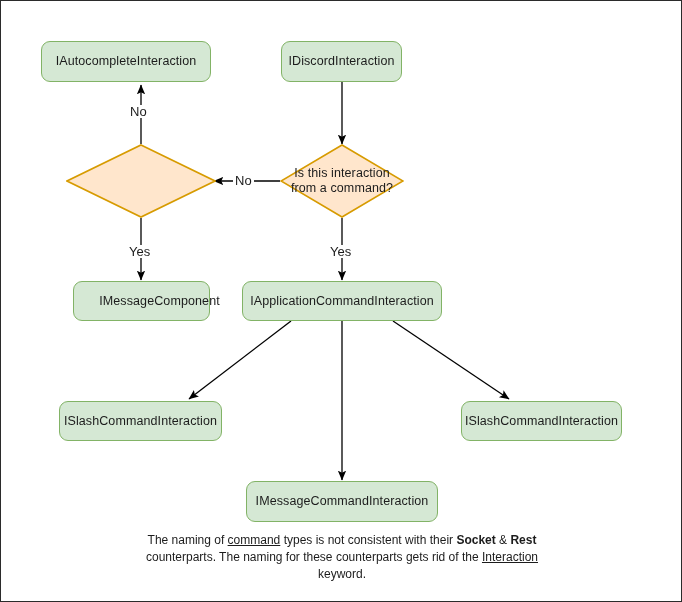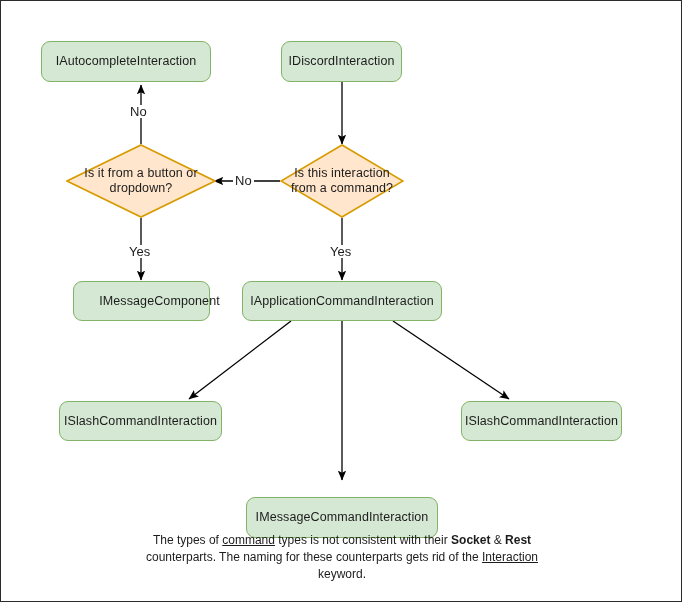--- a/index.html
+++ b/index.html
@@ -116,21 +116,20 @@
   </div>
 
   <div class="node node-process" style="left:280px; top:40px; width:121px; height:41px;">
     <span>IDiscordInteraction</span>
   </div>
 
   <div class="node node-decision" style="left:65px; top:143px; width:150px; height:74px;">
     <svg class="decision-shape" viewBox="0 0 150 74" preserveAspectRatio="none" xmlns="http://www.w3.org/2000/svg">
       <polygon points="75,1 149,37 75,73 1,37" fill="#ffe6cc" stroke="#d79b00" stroke-width="1.6"></polygon>
     </svg>
-    <span class="decision-label">Is it from a button or dropdown?</span>
   </div>
 
   <div class="node node-decision" style="left:279px; top:143px; width:124px; height:74px;justify-content:flex-end;">
     <svg class="decision-shape" viewBox="0 0 124 74" preserveAspectRatio="none" xmlns="http://www.w3.org/2000/svg">
       <polygon points="62,1 123,37 62,73 1,37" fill="#ffe6cc" stroke="#d79b00" stroke-width="1.6"></polygon>
     </svg>
     <span class="decision-label">Is this interaction from a command?</span>
   </div>
 
   <div class="node node-process" style="left:72px; top:280px; width:137px; height:40px;padding-left:36px;">
@@ -142,31 +141,31 @@
   </div>
 
   <div class="node node-process" style="left:58px; top:400px; width:163px; height:40px;">
     <span>ISlashCommandInteraction</span>
   </div>
 
   <div class="node node-process" style="left:460px; top:400px; width:161px; height:40px;">
     <span>ISlashCommandInteraction</span>
   </div>
 
-  <div class="node node-process" style="left:245px; top:496px; width:192px; height:41px;">
+  <div class="node node-process" style="left:245px; top:480px; width:192px; height:41px;">
     <span>IMessageCommandInteraction</span>
   </div>
 
   <div class="edge-label" style="left:127px; top:104px;">No</div>
 
   <div class="edge-label" style="left:232px; top:173px;">No</div>
 
   <div class="edge-label" style="left:126px; top:244px;">Yes</div>
 
   <div class="edge-label" style="left:327px; top:244px;">Yes</div>
 
   <div id="caption">
-    <span>The types of </span><span class="u">command</span><span> types is not consistent with their</span>
+    <span>The naming of </span><span class="u">command</span><span> types is not consistent with their</span>
     <span class="b">Socket</span><span> &amp; </span><span class="b">Rest</span><span> counterparts. The naming for these</span>
     <span>counterparts gets rid of the </span><span class="u">Interaction</span><span> keyword.</span>
   </div>
 
 </div>
 
 </body></html>

